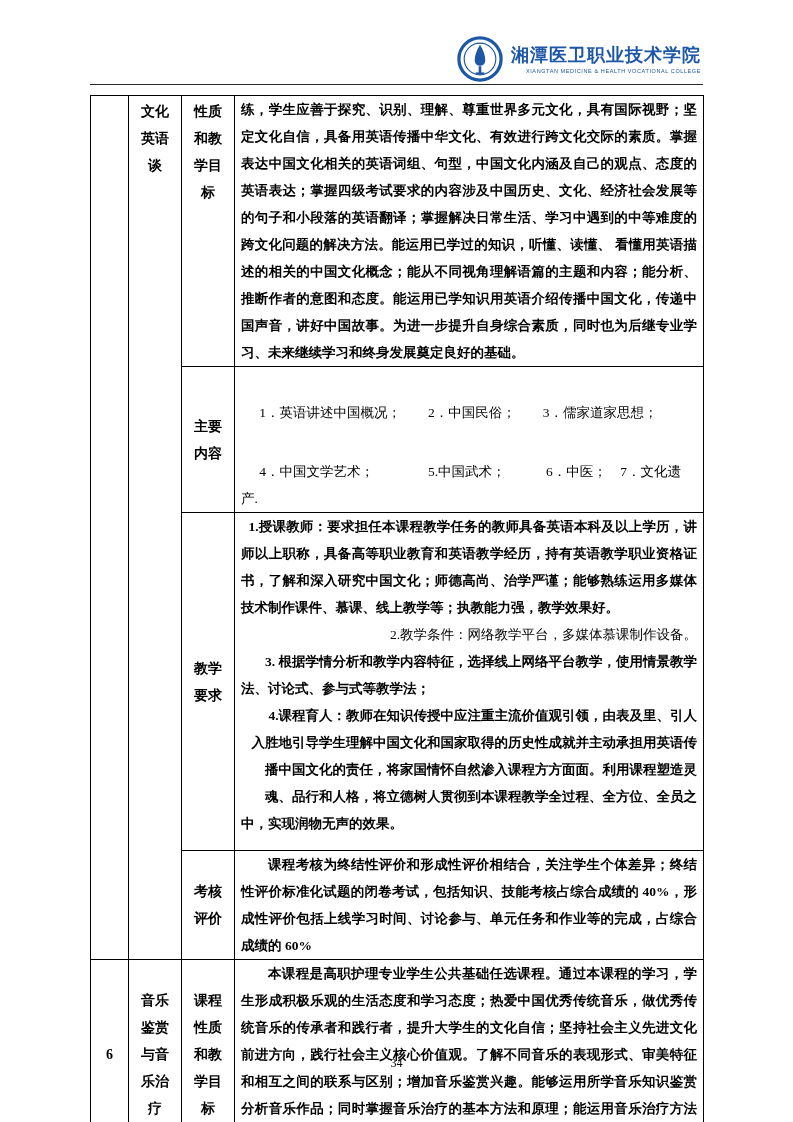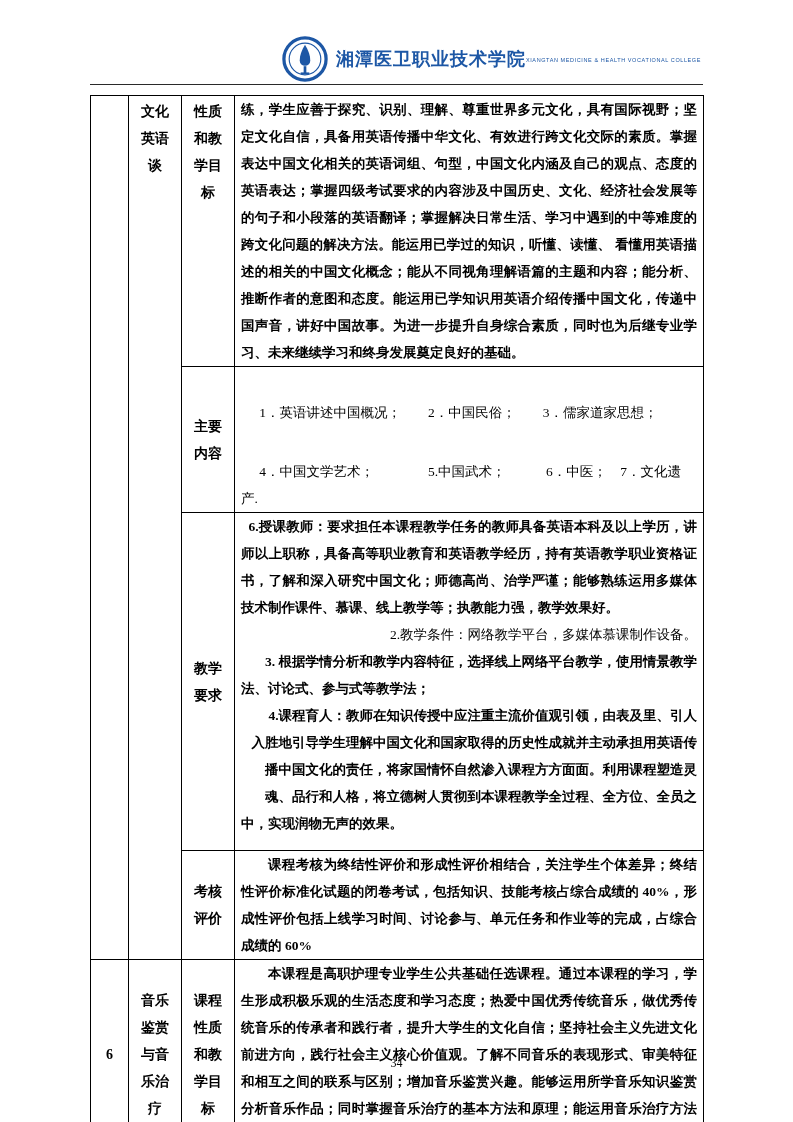--- a/index.html
+++ b/index.html
@@ -10,21 +10,21 @@
     position:relative;
     font-family:"Liberation Serif","DejaVu Serif",serif;
     color:#000;
   }
   .page { position:absolute; inset:0; background:#fff; overflow:hidden; }
 
   
   .hdr { position:absolute; top:0; left:90px; width:613px; }
   .logo-row { padding-top:34px; height:84px; display:flex; justify-content:flex-end; align-items:center; }
   .logo { display:flex; align-items:center; gap:8px; margin-right:2px; }
-  .logo-txt { display:flex; flex-direction:row; align-items:center; }
+  .logo-txt { display:flex; flex-direction:column; align-items:flex-end; }
   .logo-cn { font-size:18px; font-weight:bold; color:#1d57a5; letter-spacing:1px; line-height:22px; }
   .logo-en { font-size:5.5px; color:#1d57a5; letter-spacing:.6px; margin-top:2px; font-family:"Liberation Sans",sans-serif; }
   .hdr-rule { border-bottom:1.5px solid #2a2a2a; }
 
   
   table.course-table {
     position:absolute; left:90px; top:95px; width:613px;
     border-collapse:collapse; table-layout:fixed;
   }
   td.cell { border:1px solid #000; vertical-align:middle; }
@@ -103,21 +103,21 @@
 内容</td>
         <td class="cell content" style="vertical-align:middle;">
           <p class="p pre i14">1．英语讲述中国概况；　　2．中国民俗；　　3．儒家道家思想；</p>
           <p class="p pre i14">4．中国文学艺术；　　　　5.中国武术；　　　6．中医；　7．文化遗产.</p>
         </td>
       </tr>
       <tr class="r2">
         <td class="cell label">教学
 要求</td>
         <td class="cell content">
-          <p class="p j i05">6.授课教师：要求担任本课程教学任务的教师具备英语本科及以上学历，讲师以上职称，具备高等职业教育和英语教学经历，持有英语教学职业资格证书，了解和深入研究中国文化；师德高尚、治学严谨；能够熟练运用多媒体技术制作课件、慕课、线上教学等；执教能力强，教学效果好。</p>
+          <p class="p j i05">1.授课教师：要求担任本课程教学任务的教师具备英语本科及以上学历，讲师以上职称，具备高等职业教育和英语教学经历，持有英语教学职业资格证书，了解和深入研究中国文化；师德高尚、治学严谨；能够熟练运用多媒体技术制作课件、慕课、线上教学等；执教能力强，教学效果好。</p>
           <p class="p i17">2.教学条件：网络教学平台，多媒体慕课制作设备。</p>
           <p class="p j i17">3. 根据学情分析和教学内容特征，选择线上网络平台教学，使用情景教学法、讨论式、参与式等教学法；</p>
           <p class="p j i17">4.课程育人：教师在知识传授中应注重主流价值观引领，由表及里、引人入胜地引导学生理解中国文化和国家取得的历史性成就并主动承担用英语传播中国文化的责任，将家国情怀自然渗入课程方方面面。利用课程塑造灵魂、品行和人格，将立德树人贯彻到本课程教学全过程、全方位、全员之中，实现润物无声的效果。</p>
         </td>
       </tr>
       <tr class="r3">
         <td class="cell label">考核
 评价</td>
         <td class="cell content">
           <p class="p j i2">课程考核为终结性评价和形成性评价相结合，关注学生个体差异；终结性评价标准化试题的闭卷考试，包括知识、技能考核占综合成绩的 40%，形成性评价包括上线学习时间、讨论参与、单元任务和作业等的完成，占综合成绩的 60%</p>

